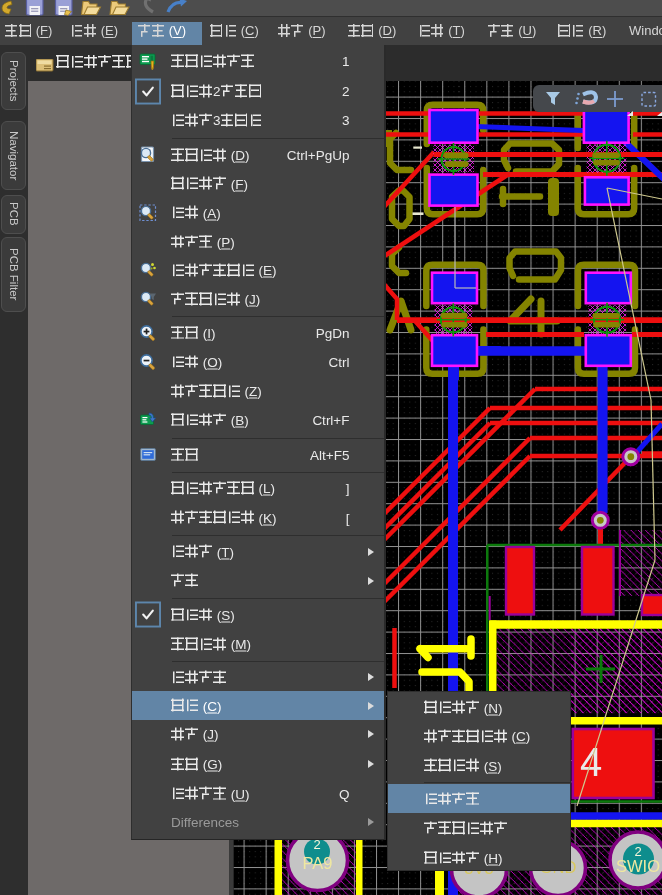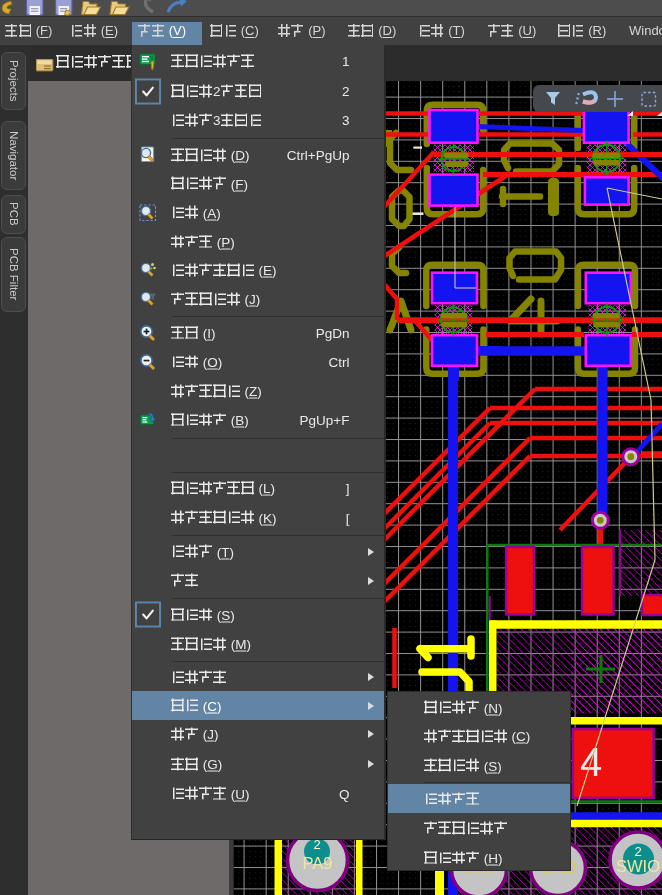--- a/index.html
+++ b/index.html
@@ -399,21 +399,33 @@
       <span class="ic">
         <svg width="18" height="18" viewBox="0 0 18 18" style="">
           <rect x="1.5" y="4" width="13" height="9.5" rx="1" fill="#0c9c50" stroke="#066a34" stroke-width="0.8"></rect>
           <rect x="3.4" y="6" width="5" height="1.2" fill="#fff"></rect>
           <rect x="3.4" y="8.2" width="4" height="1.2" fill="#fff"></rect>
           <rect x="3.4" y="10.4" width="5" height="1.2" fill="#fff"></rect>
           <path d="M10 2 Q14.5 2 14.5 7 L16.8 7 L13.4 11 L10.5 7 L12.5 7 Q12.5 4 10 4 Z" fill="#3e78c8" stroke="#1e4a86" stroke-width="0.7"></path>
         </svg>
       </span>
       <span class="txt" style="--k:#e9e9e9;color:#e9e9e9"><i class="c cb"></i><i class="c cc"></i><i class="c cd"></i><i class="c ce"></i> (<u>B</u>)</span>
-      <span class="sc">PgUp+F</span>
+      <span class="sc">Ctrl+F</span>
+    </div>
+    <div class="menu-row" style="top:395.3px;">
+      <span class="ic">
+        <svg width="18" height="18" viewBox="0 0 18 18" style="">
+          <rect x="1.5" y="2.5" width="15" height="12" rx="1.4" fill="#9fb6ce" stroke="#5c7690" stroke-width="1"></rect>
+          <rect x="3.2" y="4.2" width="11.6" height="8.6" fill="#2f6bd8"></rect>
+          <rect x="4.6" y="6" width="8.6" height="1.2" fill="#cfe0f2"></rect>
+          <rect x="4.6" y="8.2" width="6.6" height="1.2" fill="#cfe0f2"></rect>
+        </svg>
+      </span>
+      <span class="txt" style="--k:#e9e9e9;color:#e9e9e9"><i class="c ca"></i><i class="c cb"></i></span>
+      <span class="sc">Alt+F5</span>
     </div>
     <div class="menu-row" style="top:428.5px;">
       <span class="txt" style="--k:#e9e9e9;color:#e9e9e9"><i class="c cb"></i><i class="c cc"></i><i class="c cd"></i><i class="c ce"></i><i class="c ca"></i><i class="c cb"></i> (<u>L</u>)</span>
       <span class="sc">]</span>
     </div>
     <div class="menu-row" style="top:458.0px;">
       <span class="txt" style="--k:#e9e9e9;color:#e9e9e9"><i class="c cd"></i><i class="c ce"></i><i class="c ca"></i><i class="c cb"></i><i class="c cc"></i><i class="c cd"></i> (<u>K</u>)</span>
       <span class="sc">[</span>
     </div>
     <div class="menu-row" style="top:492.1px;">
@@ -448,20 +460,24 @@
       <span class="txt" style="--k:#e9e9e9;color:#e9e9e9"><i class="c cd"></i><i class="c ce"></i> (<u>J</u>)</span>
       <span class="arr" style="border-left-color:#dcdcdc"></span>
     </div>
     <div class="menu-row" style="top:704.8px;">
       <span class="txt" style="--k:#e9e9e9;color:#e9e9e9"><i class="c ca"></i><i class="c cb"></i> (<u>G</u>)</span>
       <span class="arr" style="border-left-color:#dcdcdc"></span>
     </div>
     <div class="menu-row" style="top:734.2px;">
       <span class="txt" style="--k:#e9e9e9;color:#e9e9e9"><i class="c cc"></i><i class="c cd"></i><i class="c ce"></i><i class="c ca"></i> (<u>U</u>)</span>
       <span class="sc">Q</span>
+    </div>
+    <div class="menu-row" style="top:762.7px;">
+      <span class="txt" style="--k:#9a9a9a;color:#9a9a9a">Differences</span>
+      <span class="arr" style="border-left-color:#9a9a9a"></span>
     </div>
   </div>
 <div class="abs" style="left:387px;top:690.5px;width:183.5px;height:180.5px;background:#414141;border:1px solid #2e2e2e">
     <div class="sep" style="left:36px;top:90px"></div>
     <div class="menu-row" style="top:1.5px;">
       <span class="txt" style="left:36px;--k:#e9e9e9;color:#e9e9e9"><i class="c cb"></i><i class="c cc"></i><i class="c cd"></i><i class="c ce"></i> (<u>N</u>)</span>
     </div>
     <div class="menu-row" style="top:30.3px;">
       <span class="txt" style="left:36px;--k:#e9e9e9;color:#e9e9e9"><i class="c cd"></i><i class="c ce"></i><i class="c ca"></i><i class="c cb"></i><i class="c cc"></i><i class="c cd"></i> (<u>C</u>)</span>
     </div>

